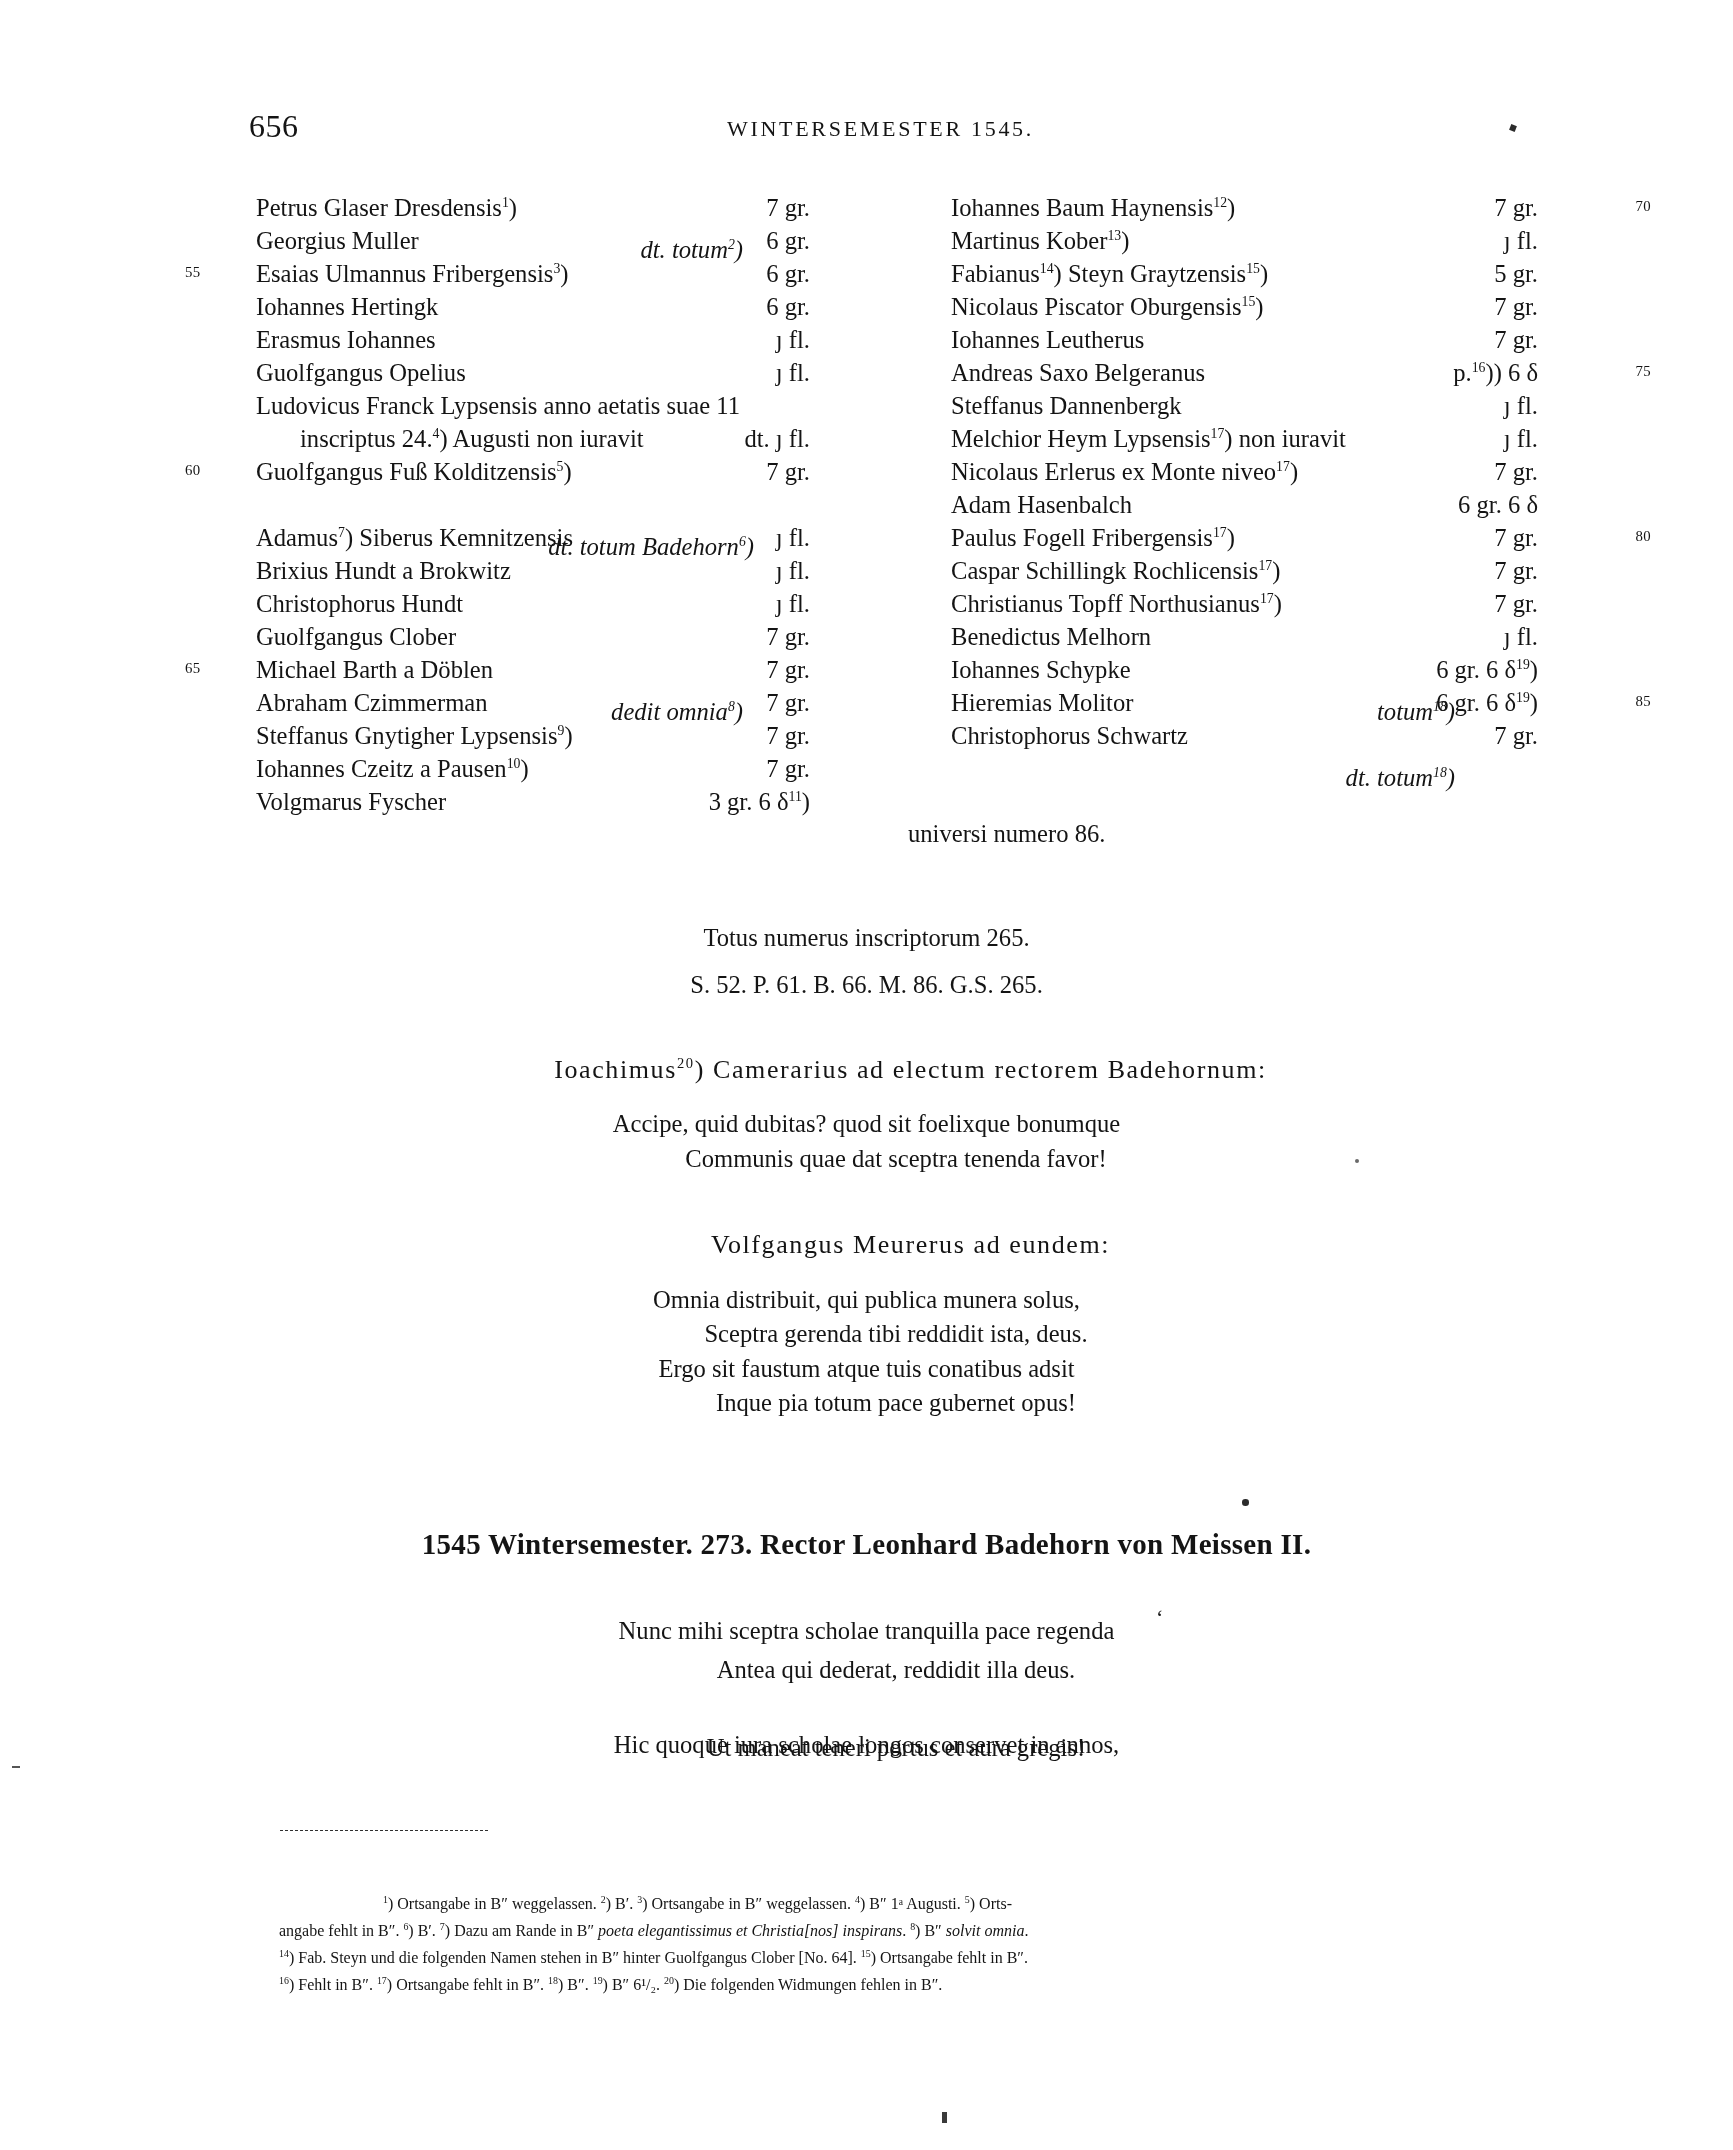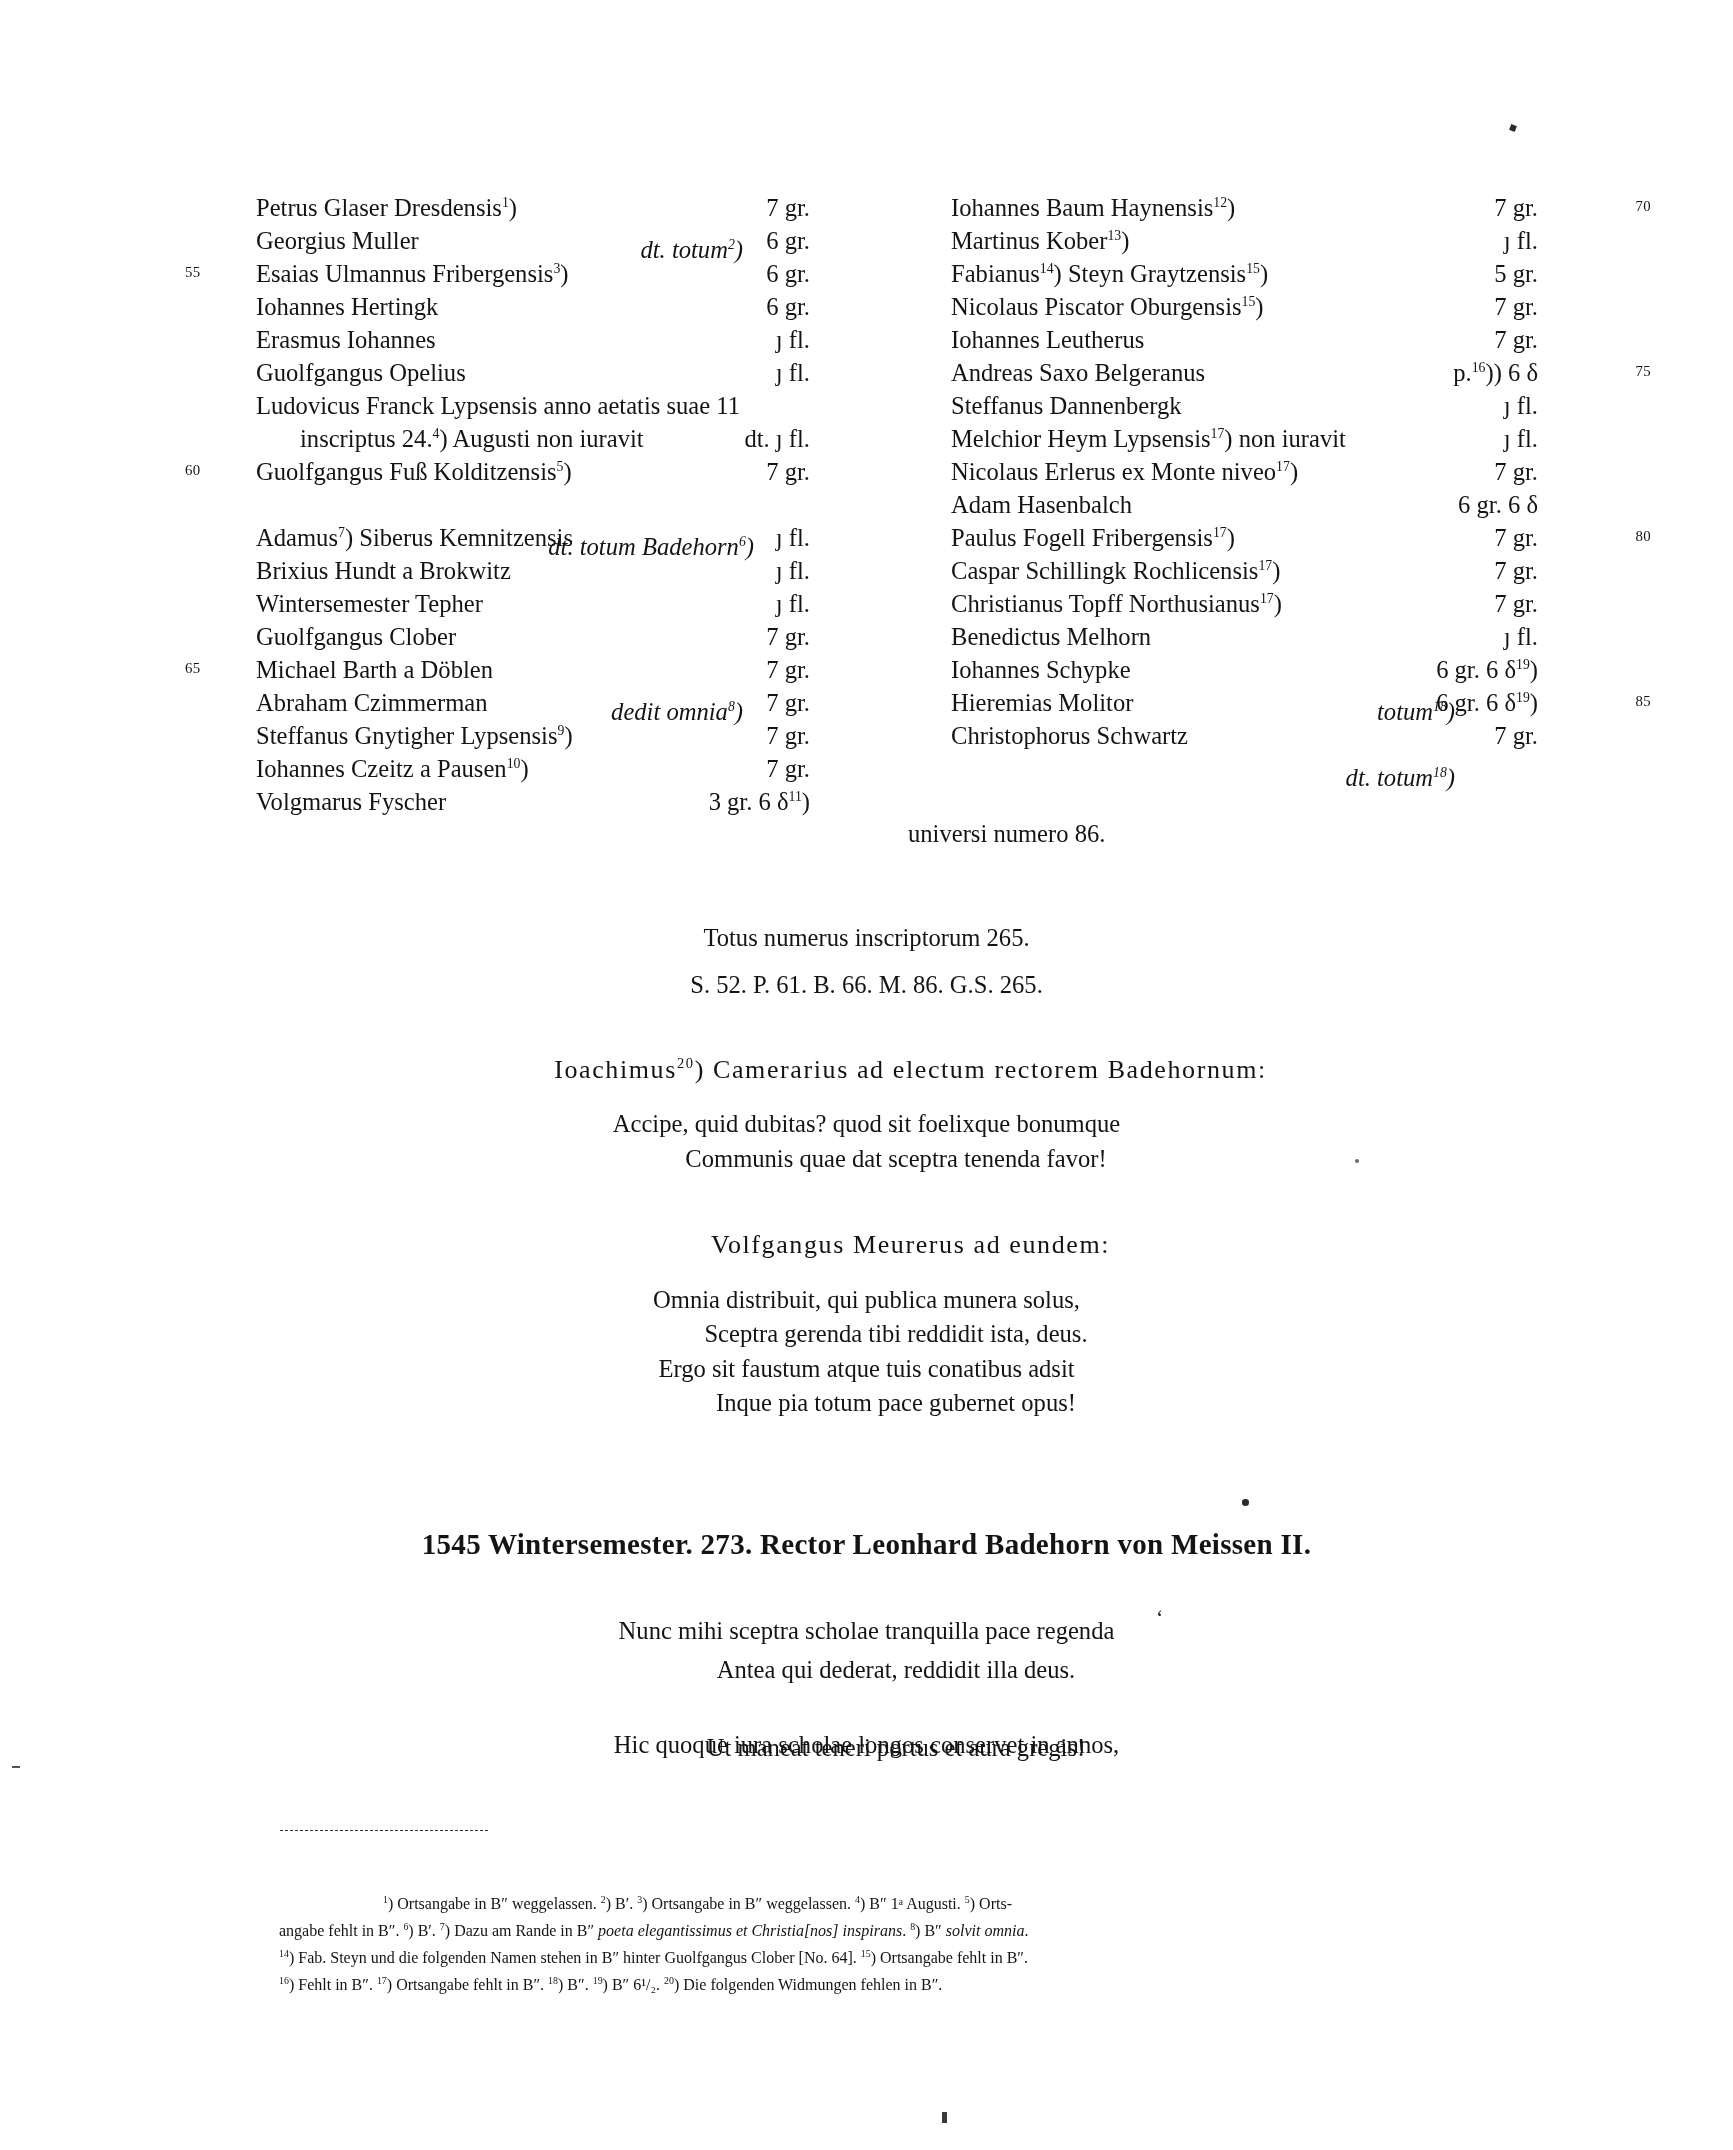--- a/index.html
+++ b/index.html
@@ -225,20 +225,24 @@
     height: 4.4px;
     background: #6a6a6a;
     border-radius: 50%;
   }
 </style>
 </head>
 <body>
 
 <div class="page">
 
+  <div class="runhead">
+    <div class="folio">656</div>
+    <div class="runhead-title">WINTERSEMESTER 1545.</div>
+  </div>
   <div class="corner-speck"></div>
   <div class="edge-speck-l"></div>
   <div class="edge-speck-r"></div>
 
   <div class="cols">
     <div class="col col-left" id="col-left">
         <div class="entry">
           <span class="nm">Petrus Glaser Dresdensis<sup>1</sup>)</span>
           <span class="note" style="right: 137px;">dt. totum<sup>2</sup>)</span>
           <span class="fee">7 gr.</span>
@@ -281,21 +285,21 @@
         </div>
         <div class="entry">
           <span class="nm">Adamus<sup>7</sup>) Siberus Kemnitzensis</span>
           <span class="fee">ȷ fl.</span>
         </div>
         <div class="entry">
           <span class="nm">Brixius Hundt a Brokwitz</span>
           <span class="fee">ȷ fl.</span>
         </div>
         <div class="entry">
-          <span class="nm">Wintersemester Tepher</span>
+          <span class="nm">Christophorus Hundt</span>
           <span class="fee">ȷ fl.</span>
         </div>
         <div class="entry">
           <span class="nm">Guolfgangus Clober</span>
           <span class="fee">7 gr.</span>
         </div>
         <div class="entry">
           <span class="num">65</span>
           <span class="nm">Michael Barth a Döblen</span>
           <span class="note" style="right: 137px;">dedit omnia<sup>8</sup>)</span>

